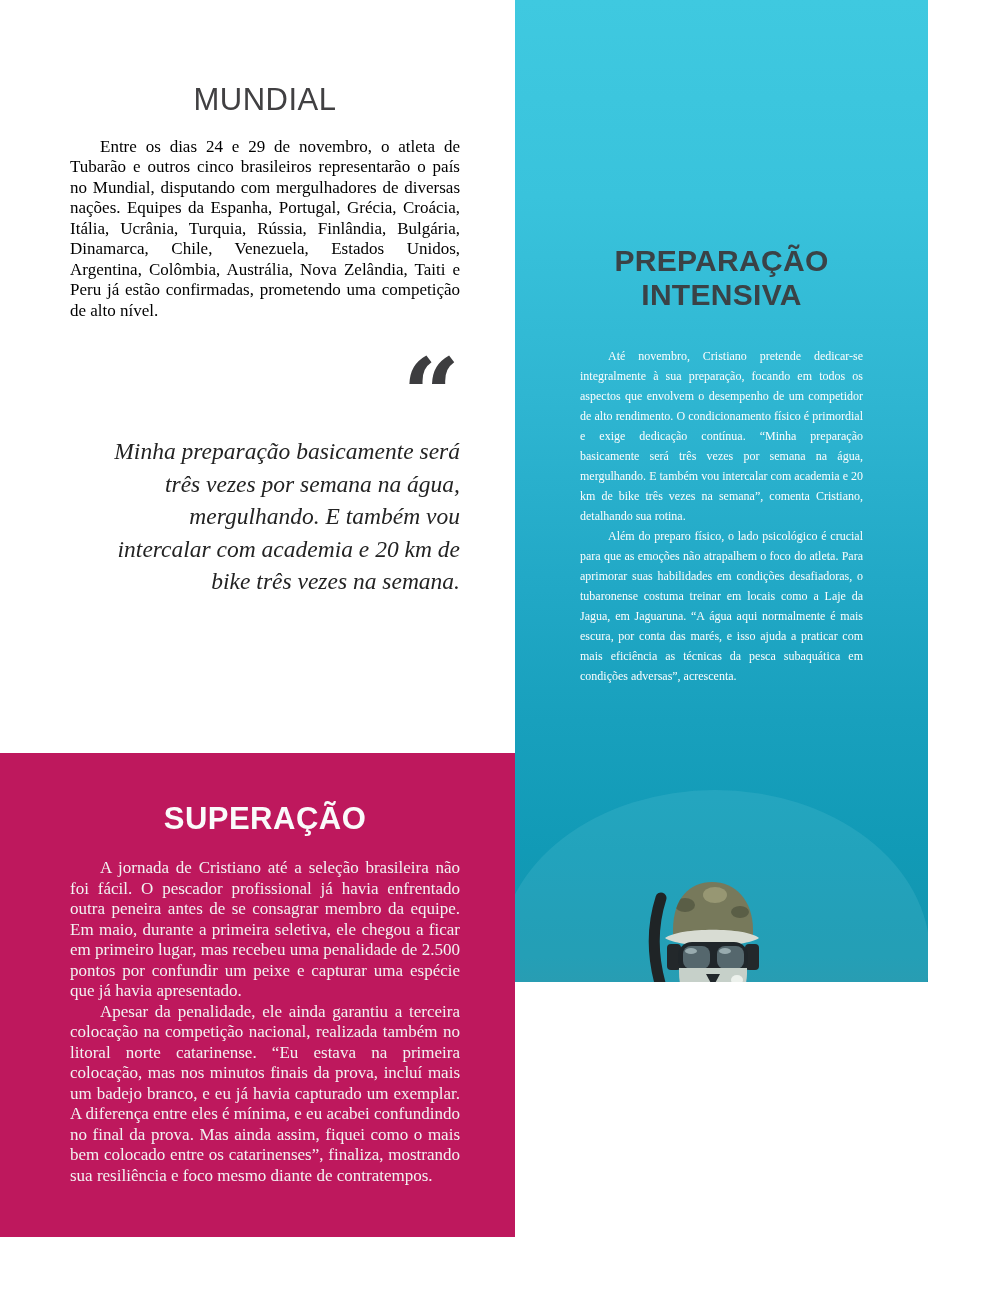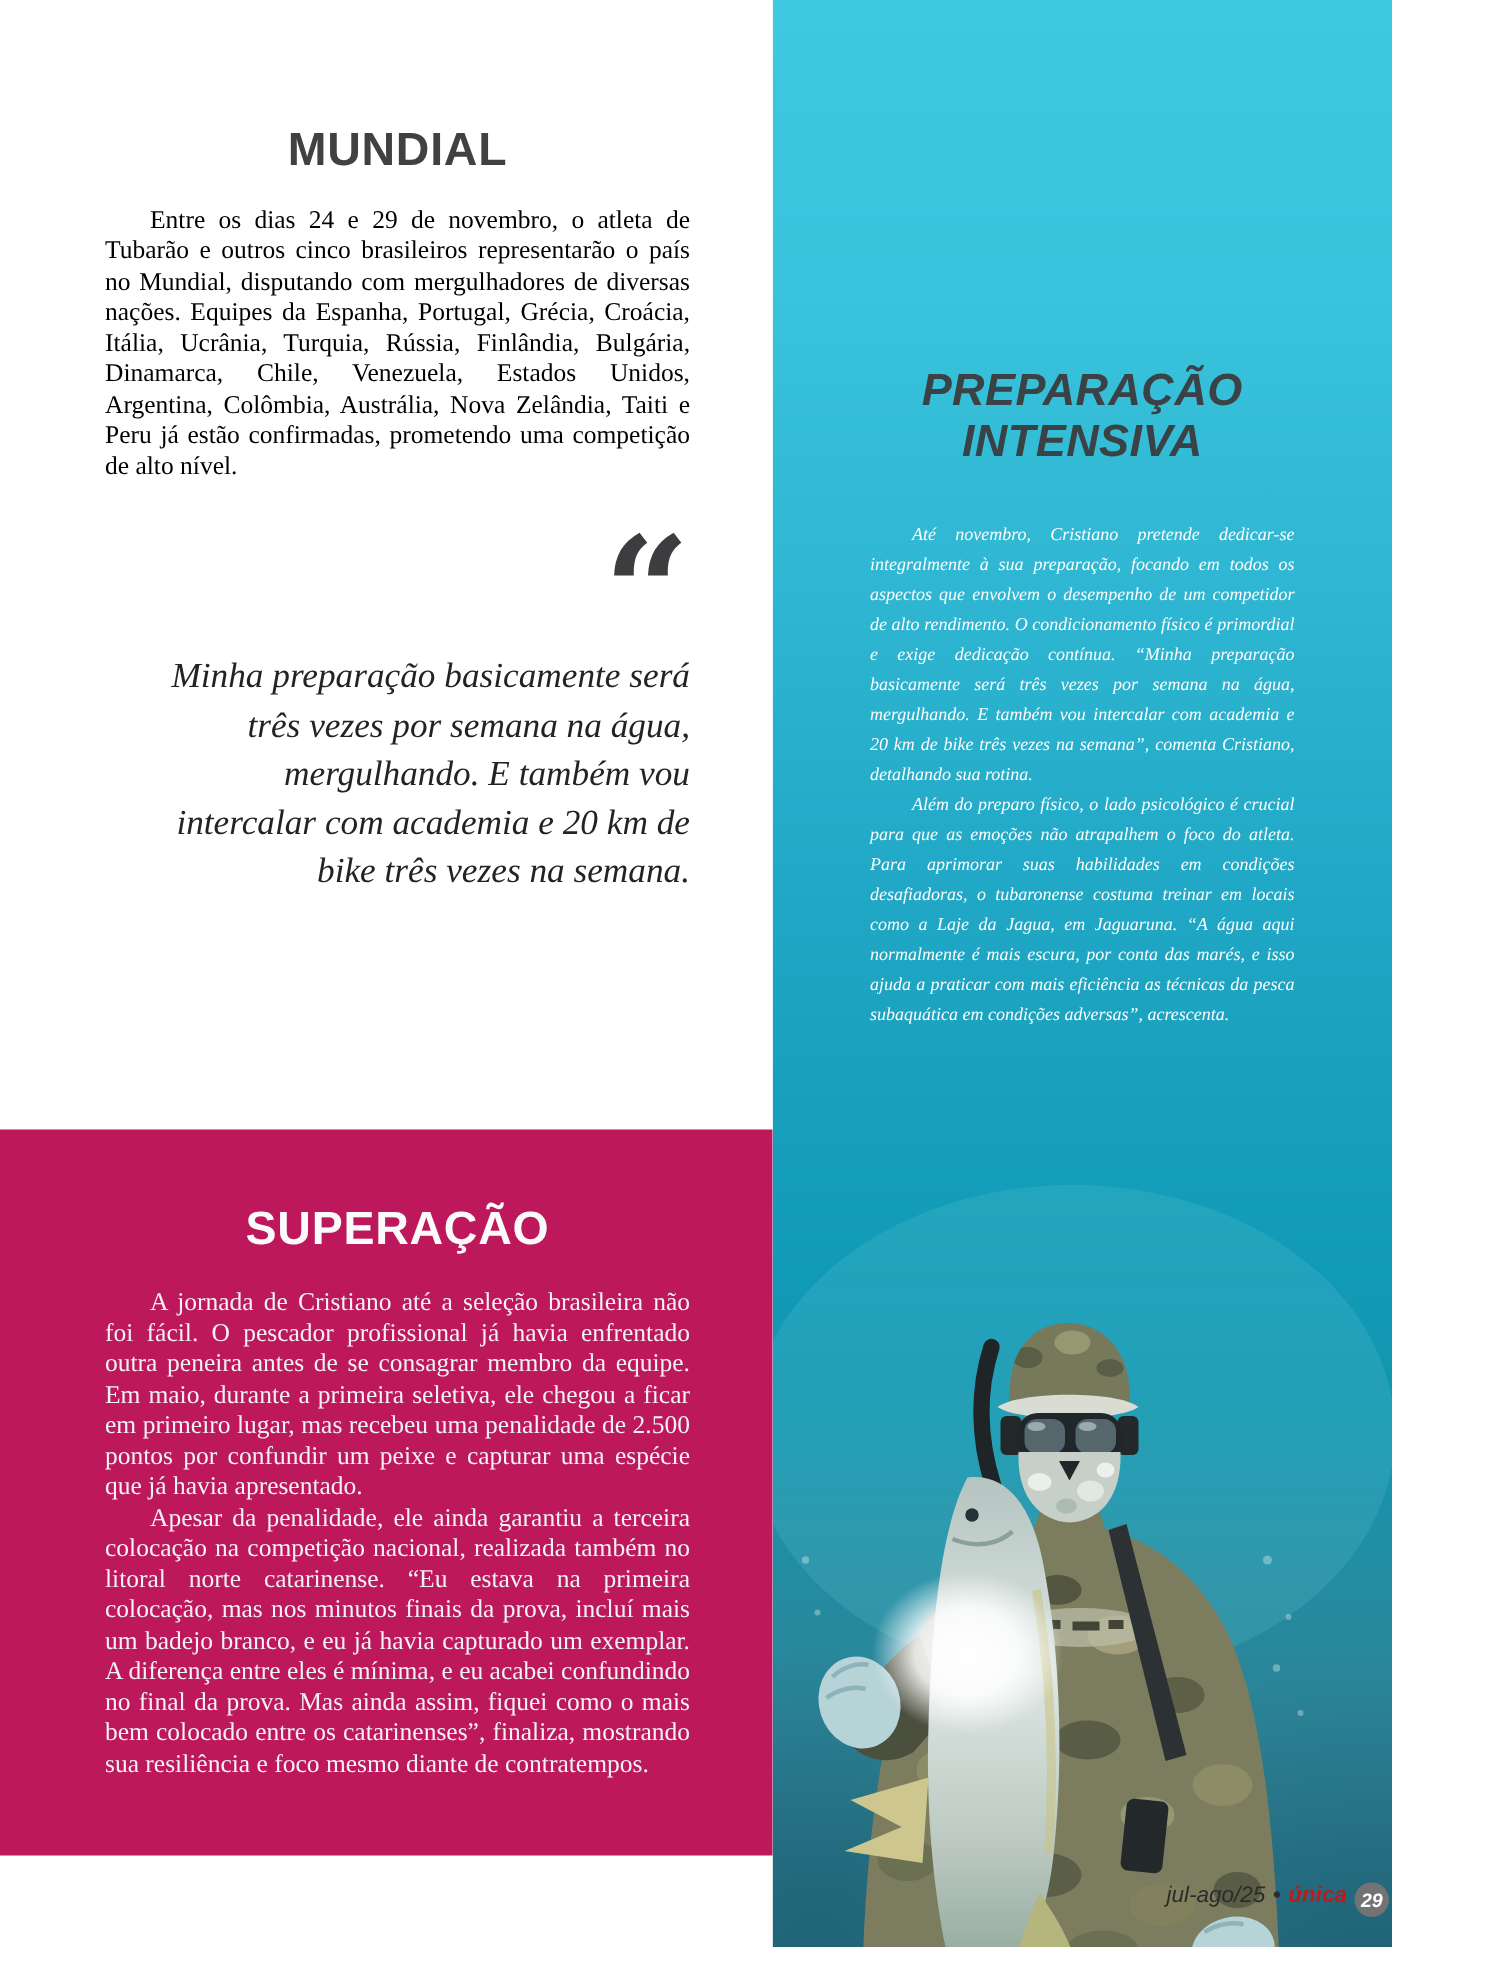--- a/index.html
+++ b/index.html
@@ -7,21 +7,21 @@
   .page {
     position:relative; width:1000px; height:1310px;
     background:#ffffff; overflow:hidden;
     font-family:"Liberation Serif", serif;
   }
 
   
   .left-col { position:absolute; left:0; top:0; width:515px; height:753px; }
   .h-mundial {
     margin:84px 55px 20px 70px; text-align:center;
-    font-family:"Liberation Sans", sans-serif; font-weight:700;
+    font-family:"Liberation Sans", sans-serif; font-weight:400;
     font-size:31px; line-height:1.05; color:#414042; letter-spacing:.5px;
   }
   .body-block { margin:0 55px 0 70px; text-align:justify; }
   .body-block p { margin:0; text-indent:30px; font-size:17px; line-height:20.5px; }
   .left-col .body-block p { color:#000000; }
 
   .pullquote { margin:34px 55px 0 70px; text-align:right; }
   .qmark {
     font-family:"DejaVu Serif", serif; font-weight:700;
     font-size:100px; line-height:.78; height:76px; color:#3d3d3f;
@@ -37,21 +37,21 @@
     background:#be185d; overflow:hidden;
   }
   .h-superacao {
     margin:50px 55px 24px 70px; text-align:center;
     font-family:"Liberation Sans", sans-serif; font-weight:700;
     font-size:31px; line-height:1; color:#fafafa; letter-spacing:.5px;
   }
   .dark-box .body-block p { color:#f2f2f2; }
 
   
-  .photo-col { position:absolute; left:515px; top:0; width:413px; height:1298px; overflow:hidden;font-style:italic; }
+  .photo-col { position:absolute; left:515px; top:0; width:413px; height:982px; overflow:hidden; }
   .photo-col svg { position:absolute; left:0; top:0; }
   .photo-content { position:absolute; left:65px; top:244px; width:283px; }
   .h-prep {
     margin:0 0 34px 0; text-align:center;
     font-family:"Liberation Sans", sans-serif; font-weight:700;
     font-size:30px; line-height:34px; color:#3a4246; letter-spacing:.3px;
   }
   .prep-body { text-align:justify; }
   .prep-body p { margin:0; text-indent:28px; font-size:12px; line-height:20px; color:#fdfdfd; }
 

